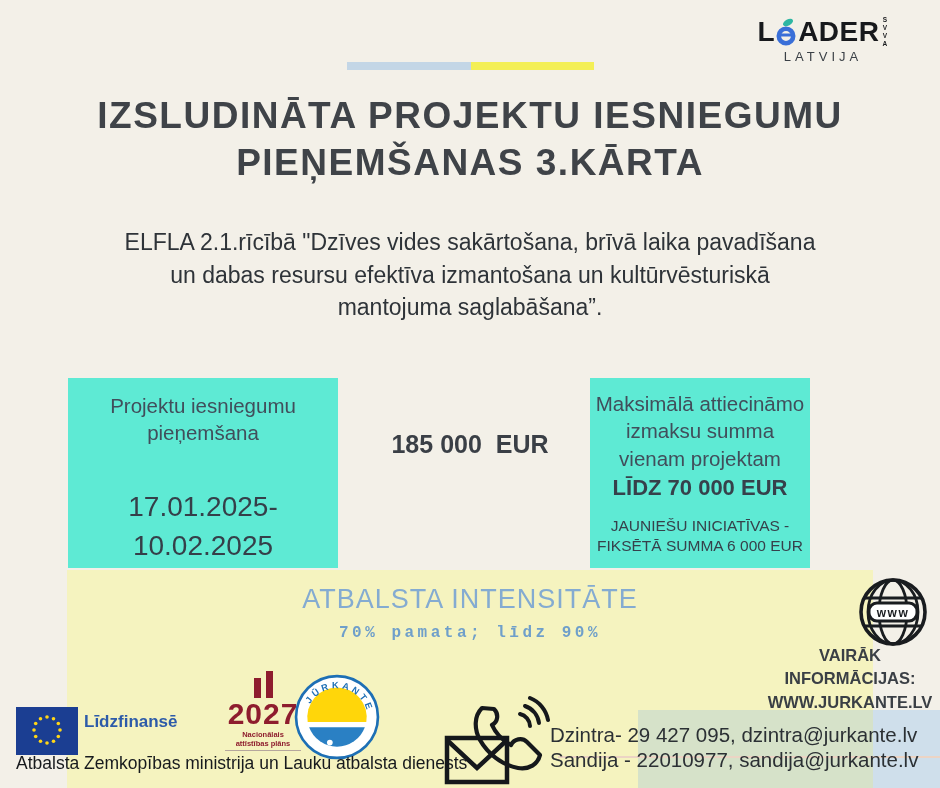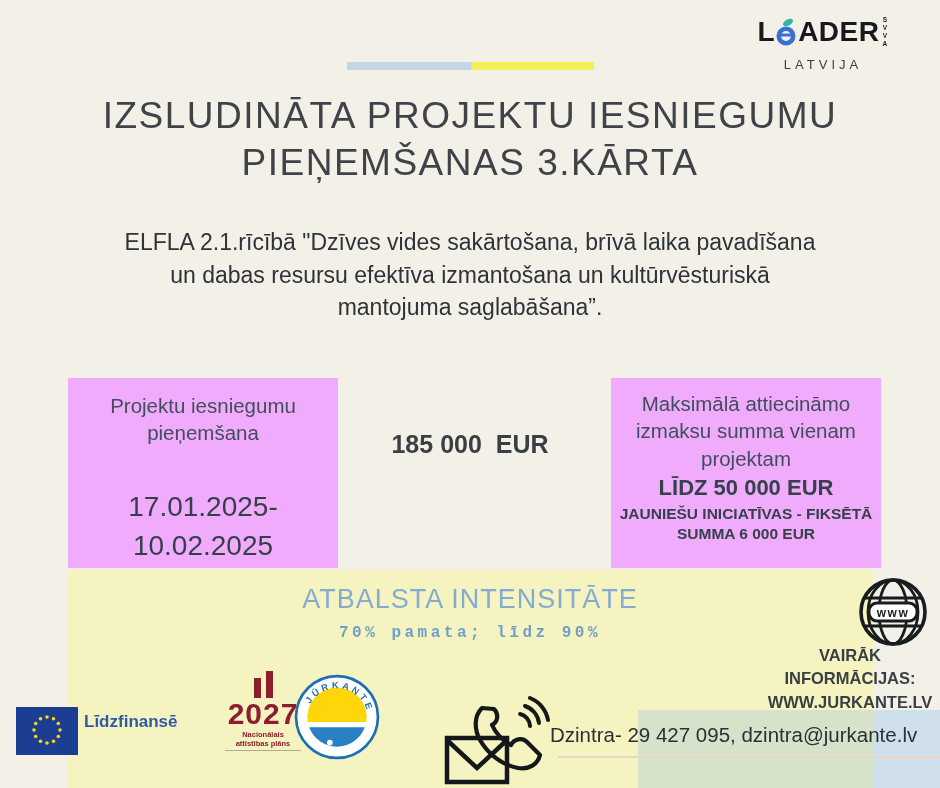--- a/index.html
+++ b/index.html
@@ -11,40 +11,40 @@
   
   .deco-bar { left:347px; top:62px; width:247px; height:8px; display:flex; }
   .deco-blue { width:124px; height:8px; background:#c3d6e6; }
   .deco-yellow { width:123px; height:8px; background:#f3ef56; }
 
   
   .brand { left:748px; top:16px; width:150px; text-align:center; color:#17191c; }
   .brand-row { display:flex; align-items:center; justify-content:center; }
   .brand-word { font-size:28px; font-weight:800; letter-spacing:0.5px; color:#17191c; }
   .brand-vert { font-size:6.5px; font-weight:700; letter-spacing:1px; writing-mode:vertical-rl; text-orientation:upright; margin-left:2px; color:#17191c; }
-  .brand-country { font-size:13px; letter-spacing:4px; color:#3b4046; margin-top:9px; }
-
-  
-  .title { left:0; top:92px; width:940px; text-align:center; font-size:37px; font-weight:400; letter-spacing:1.5px; color:#3f4348; line-height:1.28; }
+  .brand-country { font-size:13px; letter-spacing:4px; color:#3b4046; margin-top:1px; }
+
+  
+  .title { left:0; top:92px; width:940px; text-align:center; font-size:37px; font-weight:700; letter-spacing:1.5px; color:#3f4348; line-height:1.28; }
 
   
   .intro { left:70px; top:226px; width:800px; text-align:center; font-size:23px; color:#2e3338; line-height:1.42; }
 
   
   .card { top:378px; height:190px; text-align:center; }
-  .card-blue { background:#f0abfc; }
+  .card-blue { background:#5eead4; }
   .card1 { left:68px; width:270px; padding:14px 10px 0; }
   .card2 { left:340px; width:260px; padding:6px 4px 0; }
-  .card3 { left:611px; width:270px; padding:12px 2px 0; }
+  .card3 { left:590px; width:220px; padding:12px 2px 0; }
   .card-title { font-size:20.5px; color:#414e5b; line-height:1.33; }
   .card2 .card-title { color:#474b52; }
   .card-dates { margin-top:40px; font-size:28px; font-weight:400; color:#353f49; line-height:1.4; }
   .card-amount { margin-top:46px; font-size:25px; font-weight:700; color:#3a3f46; white-space:pre-wrap; }
   .card-max { margin-top:3px; font-size:22px; font-weight:700; color:#36414b; }
-  .card-sub { margin-top:3px; font-size:15.5px; font-weight:700; color:#36414b; line-height:1.32; }
+  .card-sub { margin-top:15px; font-size:15.5px; font-weight:400; color:#36414b; line-height:1.32; }
 
   
   .yellow-block { left:67px; top:570px; width:806px; height:218px; background:#f5f3bf; }
   .overlay-green { left:638px; top:710px; width:235px; height:78px; background:#d6e2c9; }
   .overlay-blue { left:873px; top:710px; width:67px; height:78px; background:#cfdfeb; }
   .salmon-line { left:558px; top:756px; width:382px; height:2px; background:#ecd4c4; }
 
   .intensity-title { left:67px; top:584px; width:806px; text-align:center; font-size:27px; font-weight:400; letter-spacing:1px; color:#84abd1; }
   .intensity-sub { left:67px; top:624px; width:806px; text-align:center; font-size:16px; font-weight:700; letter-spacing:3.5px; color:#6f9fca;font-family:Liberation Mono, monospace; }
 
@@ -118,21 +118,21 @@
       <div>10.02.2025</div>
     </div>
   </div>
 
   <div class="abs card card2">
     <div class="card-amount">185 000  EUR</div>
   </div>
 
   <div class="abs card card-blue card3">
     <div class="card-title">Maksimālā attiecināmo izmaksu summa vienam projektam</div>
-    <div class="card-max">LĪDZ 50 000 EUR</div>
+    <div class="card-max">LĪDZ 70 000 EUR</div>
     <div class="card-sub">JAUNIEŠU INICIATĪVAS - FIKSĒTĀ SUMMA 6 000 EUR</div>
   </div>
 
   <div class="abs intensity-title">ATBALSTA INTENSITĀTE</div>
   <div class="abs intensity-sub">70% pamata; līdz 90%</div>
 
   <svg class="abs globe" width="74" height="78" viewBox="0 0 74 78">
     <g stroke="#191c1f" fill="none">
       <circle cx="37" cy="40" r="32" stroke-width="3.6"></circle>
       <ellipse cx="37" cy="40" rx="14" ry="32" stroke-width="2.8"></ellipse>
@@ -157,20 +157,21 @@
     <path d="M12 14 C4 22 4 35 10 46 C18 60 32 71 48 74 C59 76 68 70 70 61 L57 48 C52 43 44 45 41 51 C32 46 26 40 22 31 C28 28 29 20 24 15 Z" fill="none" stroke="#15181b" stroke-width="4.2" stroke-linejoin="round"></path>
     <g fill="none" stroke="#15181b" stroke-width="4" stroke-linecap="round">
       <path d="M50 20 A13 13 0 0 1 60 32"></path>
       <path d="M55 12 A21 21 0 0 1 69 29"></path>
       <path d="M60 4 A29 29 0 0 1 78 26"></path>
     </g>
   </svg>
 
   <div class="abs contacts">
     <div>Dzintra- 29 427 095, dzintra@jurkante.lv</div>
+    <div>Sandija - 22010977, sandija@jurkante.lv</div>
   </div>
 
   <svg class="abs eu-flag" width="62" height="48" viewBox="0 0 62 48">
     <rect x="0" y="0" width="62" height="48" fill="#1b3e92"></rect>
     <g fill="#ffd617">
       <circle cx="31" cy="10" r="1.8"></circle>
         <circle cx="37.5" cy="11.7" r="1.8"></circle>
         <circle cx="42.3" cy="16.5" r="1.8"></circle>
       <circle cx="44" cy="23" r="1.8"></circle>
         <circle cx="42.3" cy="29.5" r="1.8"></circle>
@@ -204,14 +205,15 @@
     <path d="M14.8 52 A29 29 0 0 0 69.2 52 Z" fill="#2a80c4"></path>
     <circle cx="35" cy="67" r="2.8" fill="#ffffff"></circle>
     <defs>
         <path id="jk-arc" d="M12 50 A30.5 30.5 0 1 1 72 50" fill="none"></path>
       </defs>
     <text font-size="9" font-weight="700" fill="#1d6fb5" letter-spacing="3">
       <textPath href="#jk-arc" startOffset="20%">JŪRKANTE</textPath>
     </text>
   </svg>
 
+  <div class="abs support">Atbalsta Zemkopības ministrija un Lauku atbalsta dienests</div>
 
 </div>
 
 </body></html>

